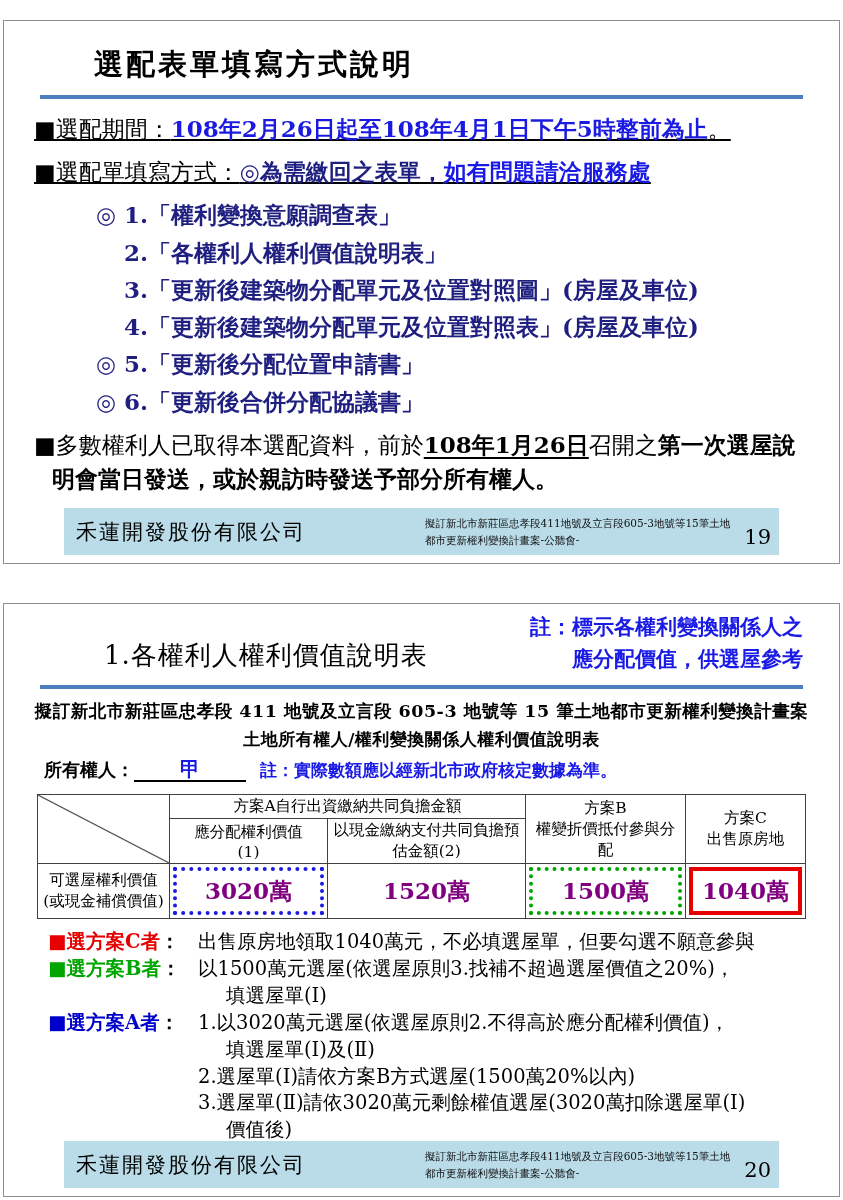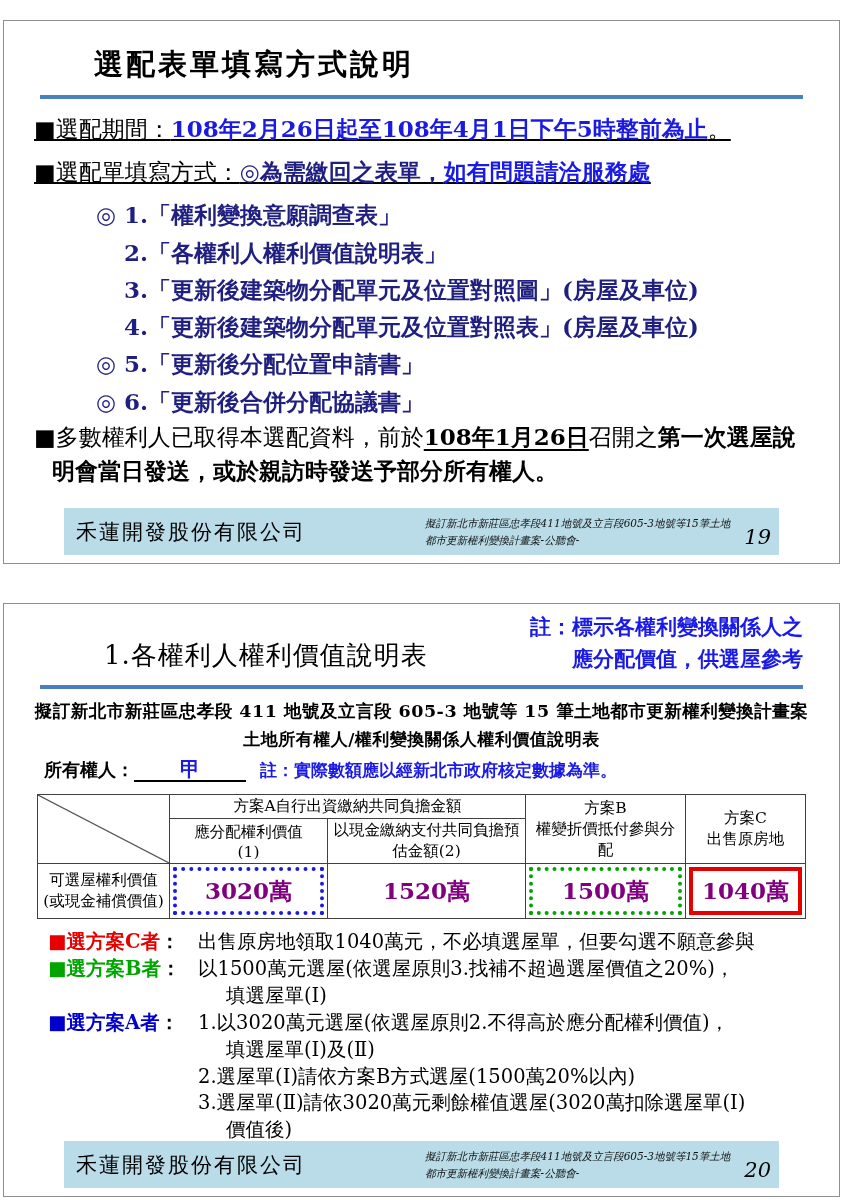--- a/index.html
+++ b/index.html
@@ -19,29 +19,29 @@
   .s1-title{margin:24px 0 0 90px; font-size:29px; font-weight:bold; letter-spacing:3px;}
   .rule{height:4px; background:var(--rule); margin:10px 36px 0 36px;}
   .s1-body{margin:12px 30px 0 30px; font-size:23px; line-height:1.55;}
   .b-line{margin-top:6px; white-space:nowrap;text-decoration:underline;}
   .date-blue{color:var(--date-blue); font-weight:bold;}
   .navy-b{color:var(--navy); font-weight:bold;}
   .blue-b{color:var(--bright-blue); font-weight:bold;}
   .form-list{margin:6px 0 0 62px; color:var(--navy); font-weight:bold;}
   .form-item{display:flex; line-height:1.62; white-space:nowrap;}
   .form-item .mark{width:28px; flex:0 0 28px;}
-  .s1-note{margin-top:0; padding-left:18px; text-indent:-18px; line-height:1.5;}
+  .s1-note{margin-top:8px; padding-left:18px; text-indent:-18px; line-height:1.5;}
   .note-date{font-weight:bold; text-decoration:underline; text-underline-offset:4px;}
   .note-bold{font-weight:bold;}
 
   
   .footer{position:absolute; left:60px; right:60px; bottom:8px; height:47px;
           background:var(--footer-bg); display:flex; align-items:center; padding:0 8px 0 12px;}
   .f-company{font-size:21px; letter-spacing:2px;}
-  .f-right{margin-left:auto; display:flex; align-items:flex-end;font-style:italic;}
+  .f-right{margin-left:auto; display:flex; align-items:flex-end;}
   .f-lines{font-size:10.5px; line-height:1.6; color:#111; text-align:left;}
   .f-page{font-size:21px; margin-left:14px; line-height:1;}
 
   
   .s2-head{display:flex; margin:8px 36px 0 36px; align-items:flex-start;}
   .s2-title{margin:26px 0 0 64px; font-size:26px; font-weight:normal; letter-spacing:1px;}
   .s2-note{margin-left:auto; color:var(--bright-blue); font-weight:bold; font-size:21px;
            line-height:1.5; font-family:"DejaVu Sans","Liberation Sans",sans-serif;}
   .s2-note .l2{padding-left:42px;}
   .s2-sub{text-align:center; font-weight:bold; font-size:17.5px; margin-top:10px; letter-spacing:.5px;}

